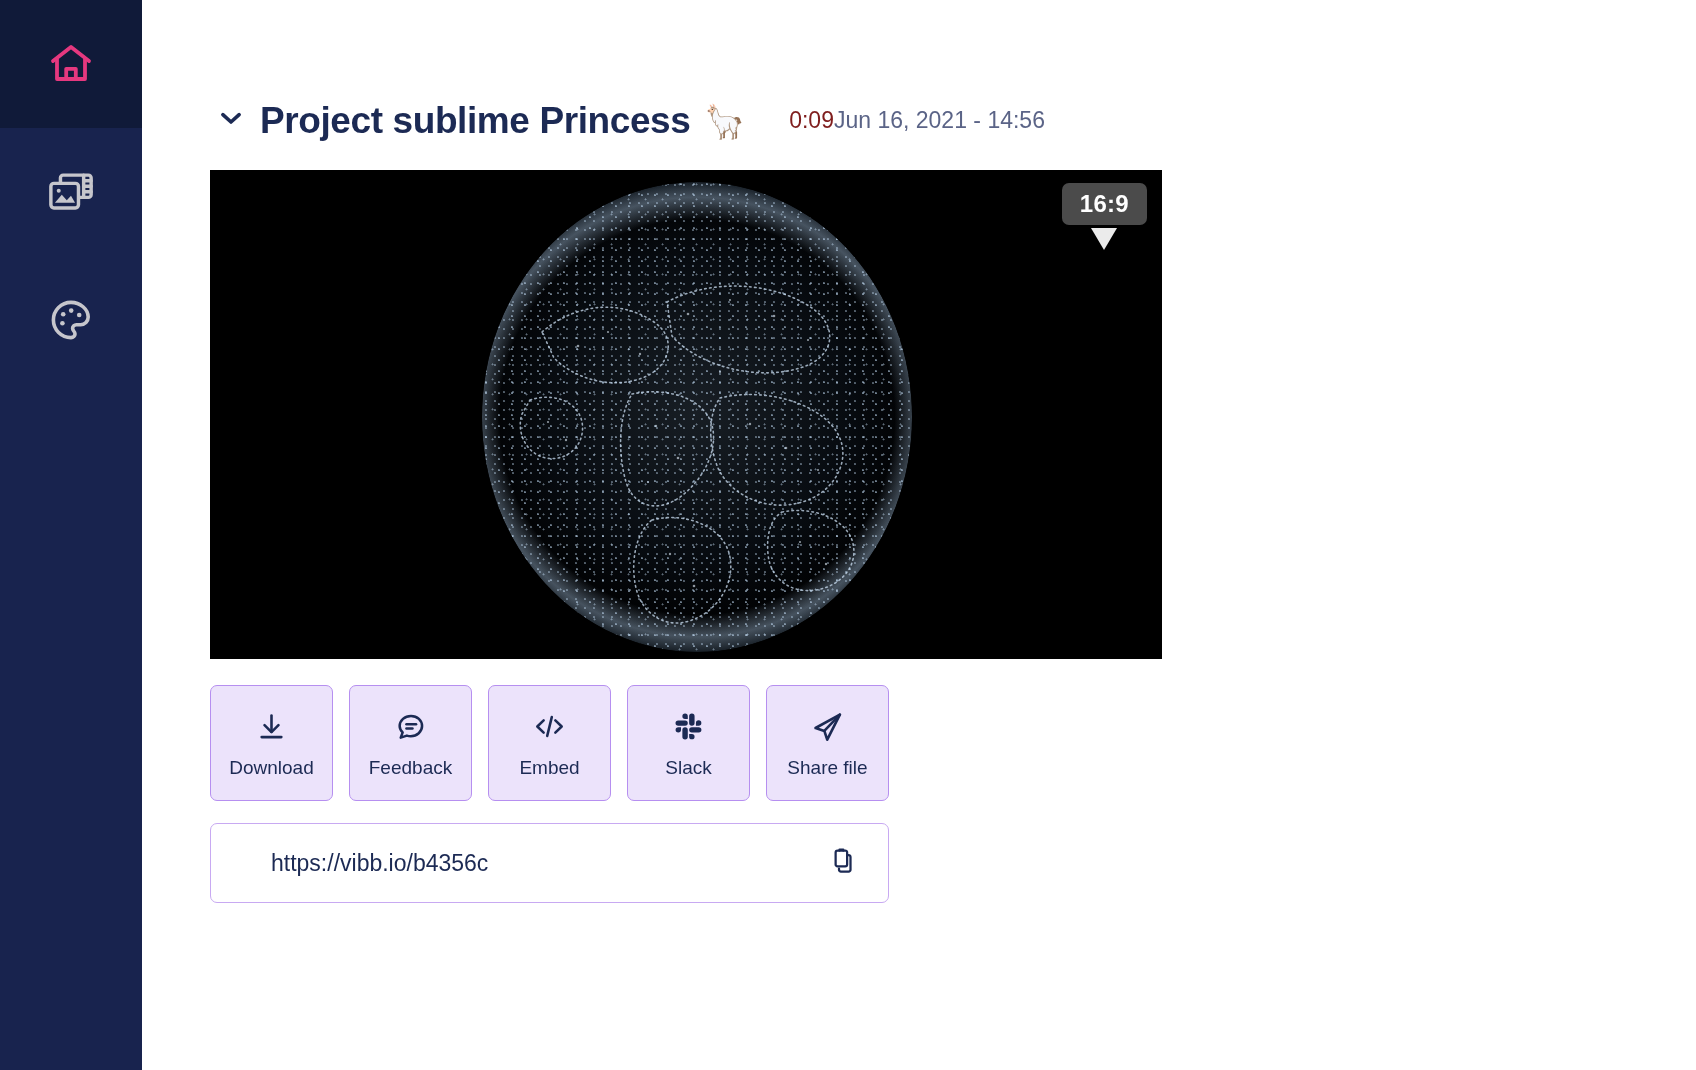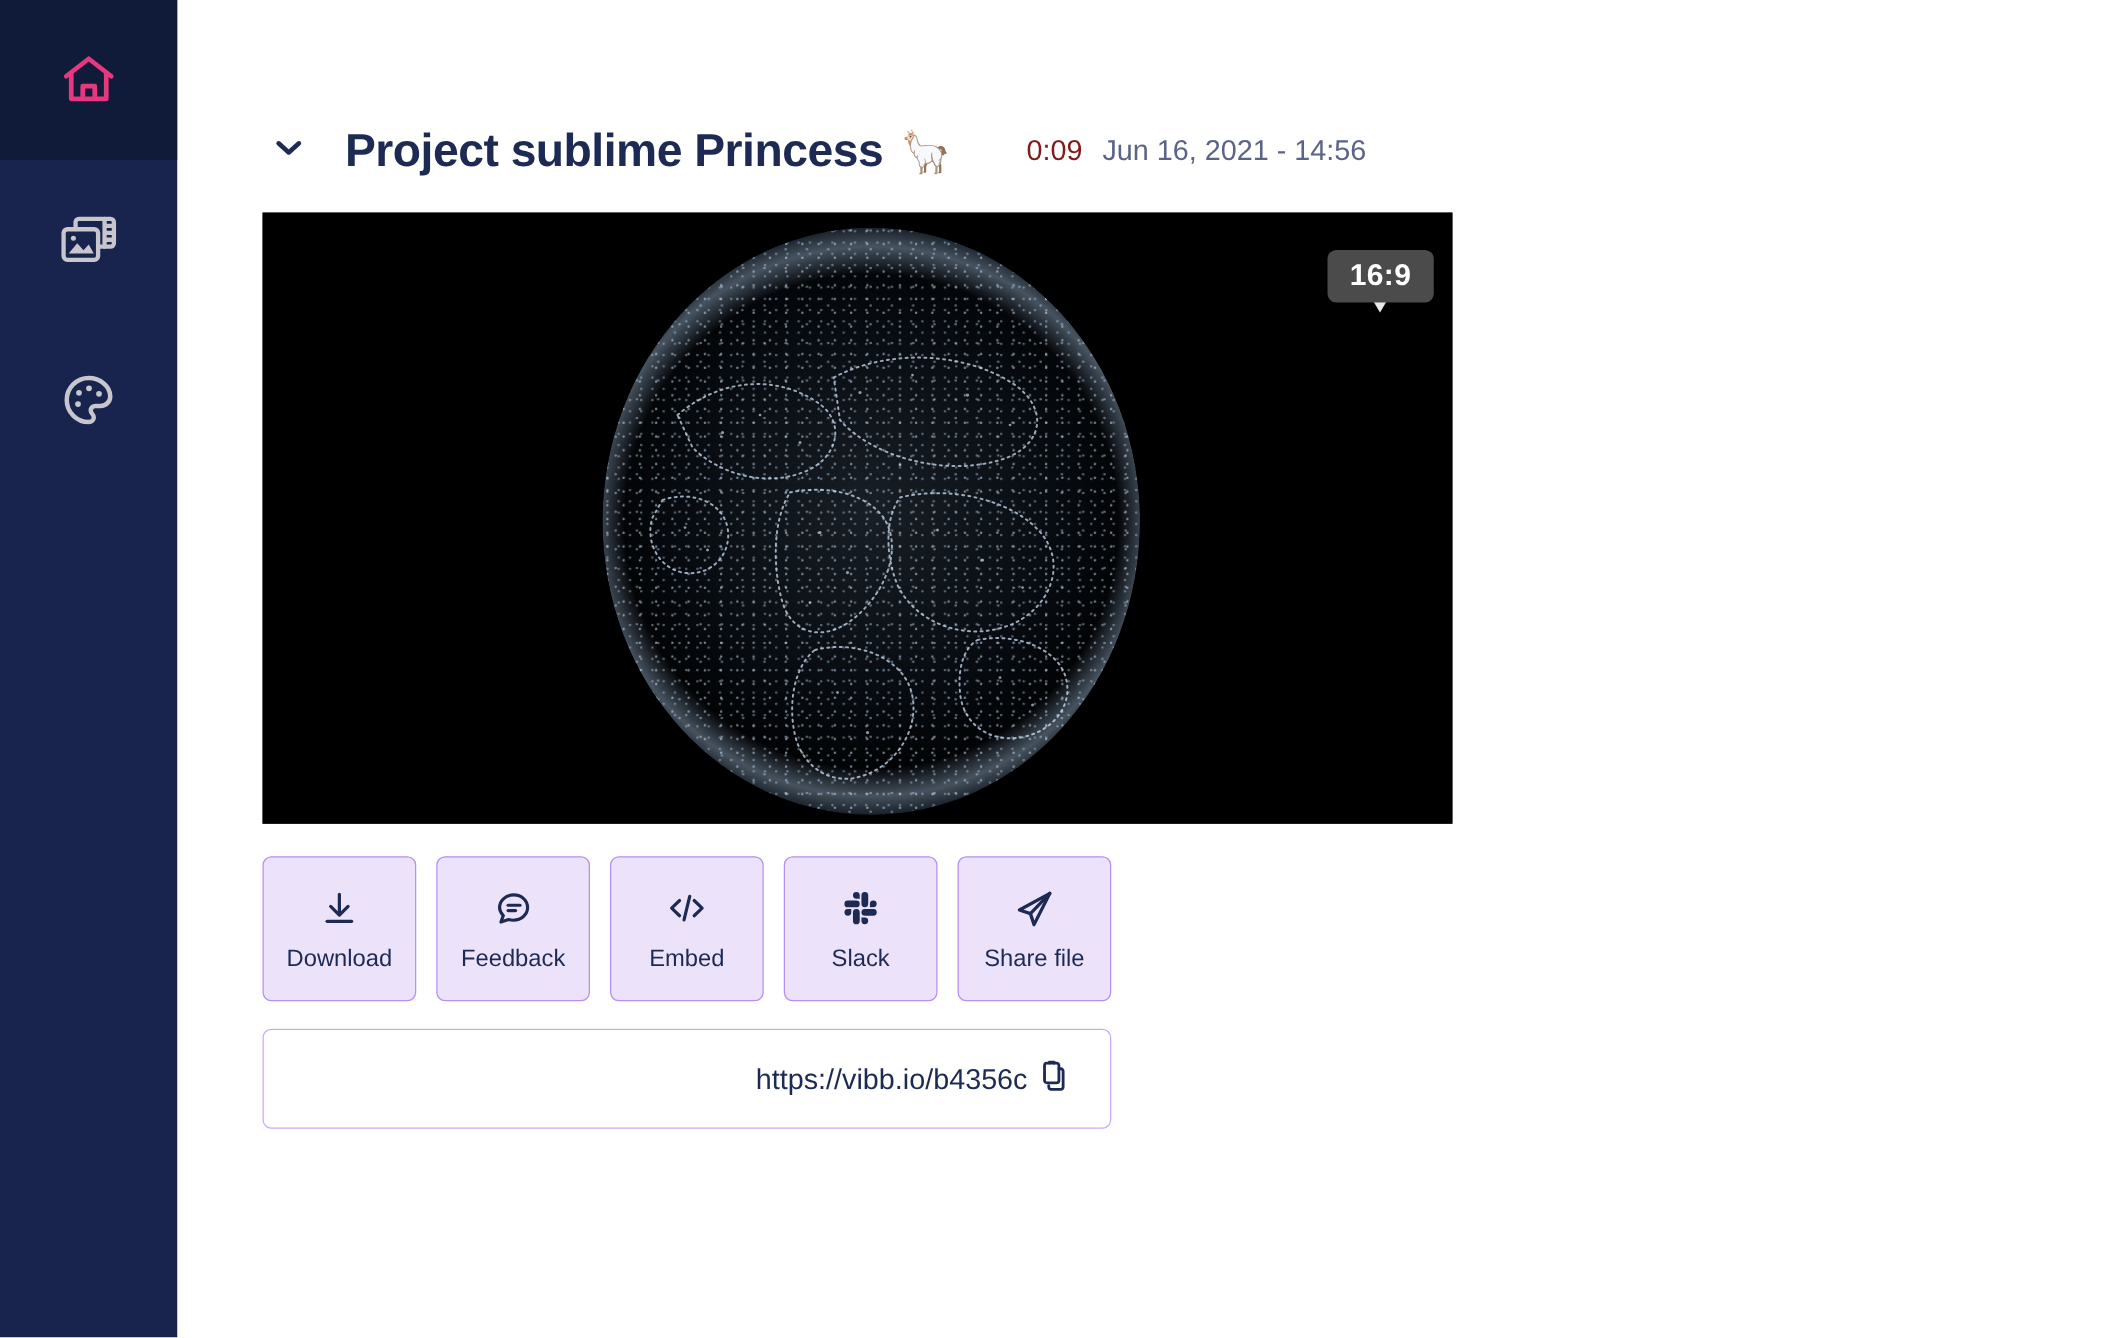--- a/index.html
+++ b/index.html
@@ -56,21 +56,21 @@
     top: 0;
     padding-left: 68px;
     padding-top: 88px;
     width: 100%;
   }
 
   
   .header-row {
     display: flex;
     align-items: center;
-    gap: 16px;
+    gap: 0;
     height: 64px;
     margin-bottom: 18px;
   }
 
   .collapse-toggle {
     width: 42px;
     height: 42px;
     display: flex;
     align-items: center;
     justify-content: center;
@@ -171,21 +171,21 @@
     font-size: 34px;
     font-weight: bold;
     letter-spacing: -0.2px;
     text-shadow: 0 1px 6px rgba(0,0,0,0.85);
   }
 
   
   .ratio-badge {
     position: absolute;
     right: 15px;
-    top: 30px;
+    top: 13px;
     background: #4b4b4b;
     color: #ffffff;
     font-size: 24px;
     font-weight: bold;
     border-radius: 7px;
     padding: 8px 18px 9px 18px;
     letter-spacing: 0.3px;
     line-height: 1.05;
     z-index: 4;
   }
@@ -238,21 +238,21 @@
   
   .link-field {
     margin-top: 22px;
     width: 679px;
     height: 80px;
     background: #ffffff;
     border: 1.6px solid #c8a9f2;
     border-radius: 7px;
     display: flex;
     align-items: center;
-    justify-content: flex-end;
+    justify-content: space-between;
     padding: 0 26px 0 60px;
   }
 
   .link-text {
     font-size: 23px;
     color: #1c2a54;
     white-space: nowrap;
   }
 
   .copy-btn {

